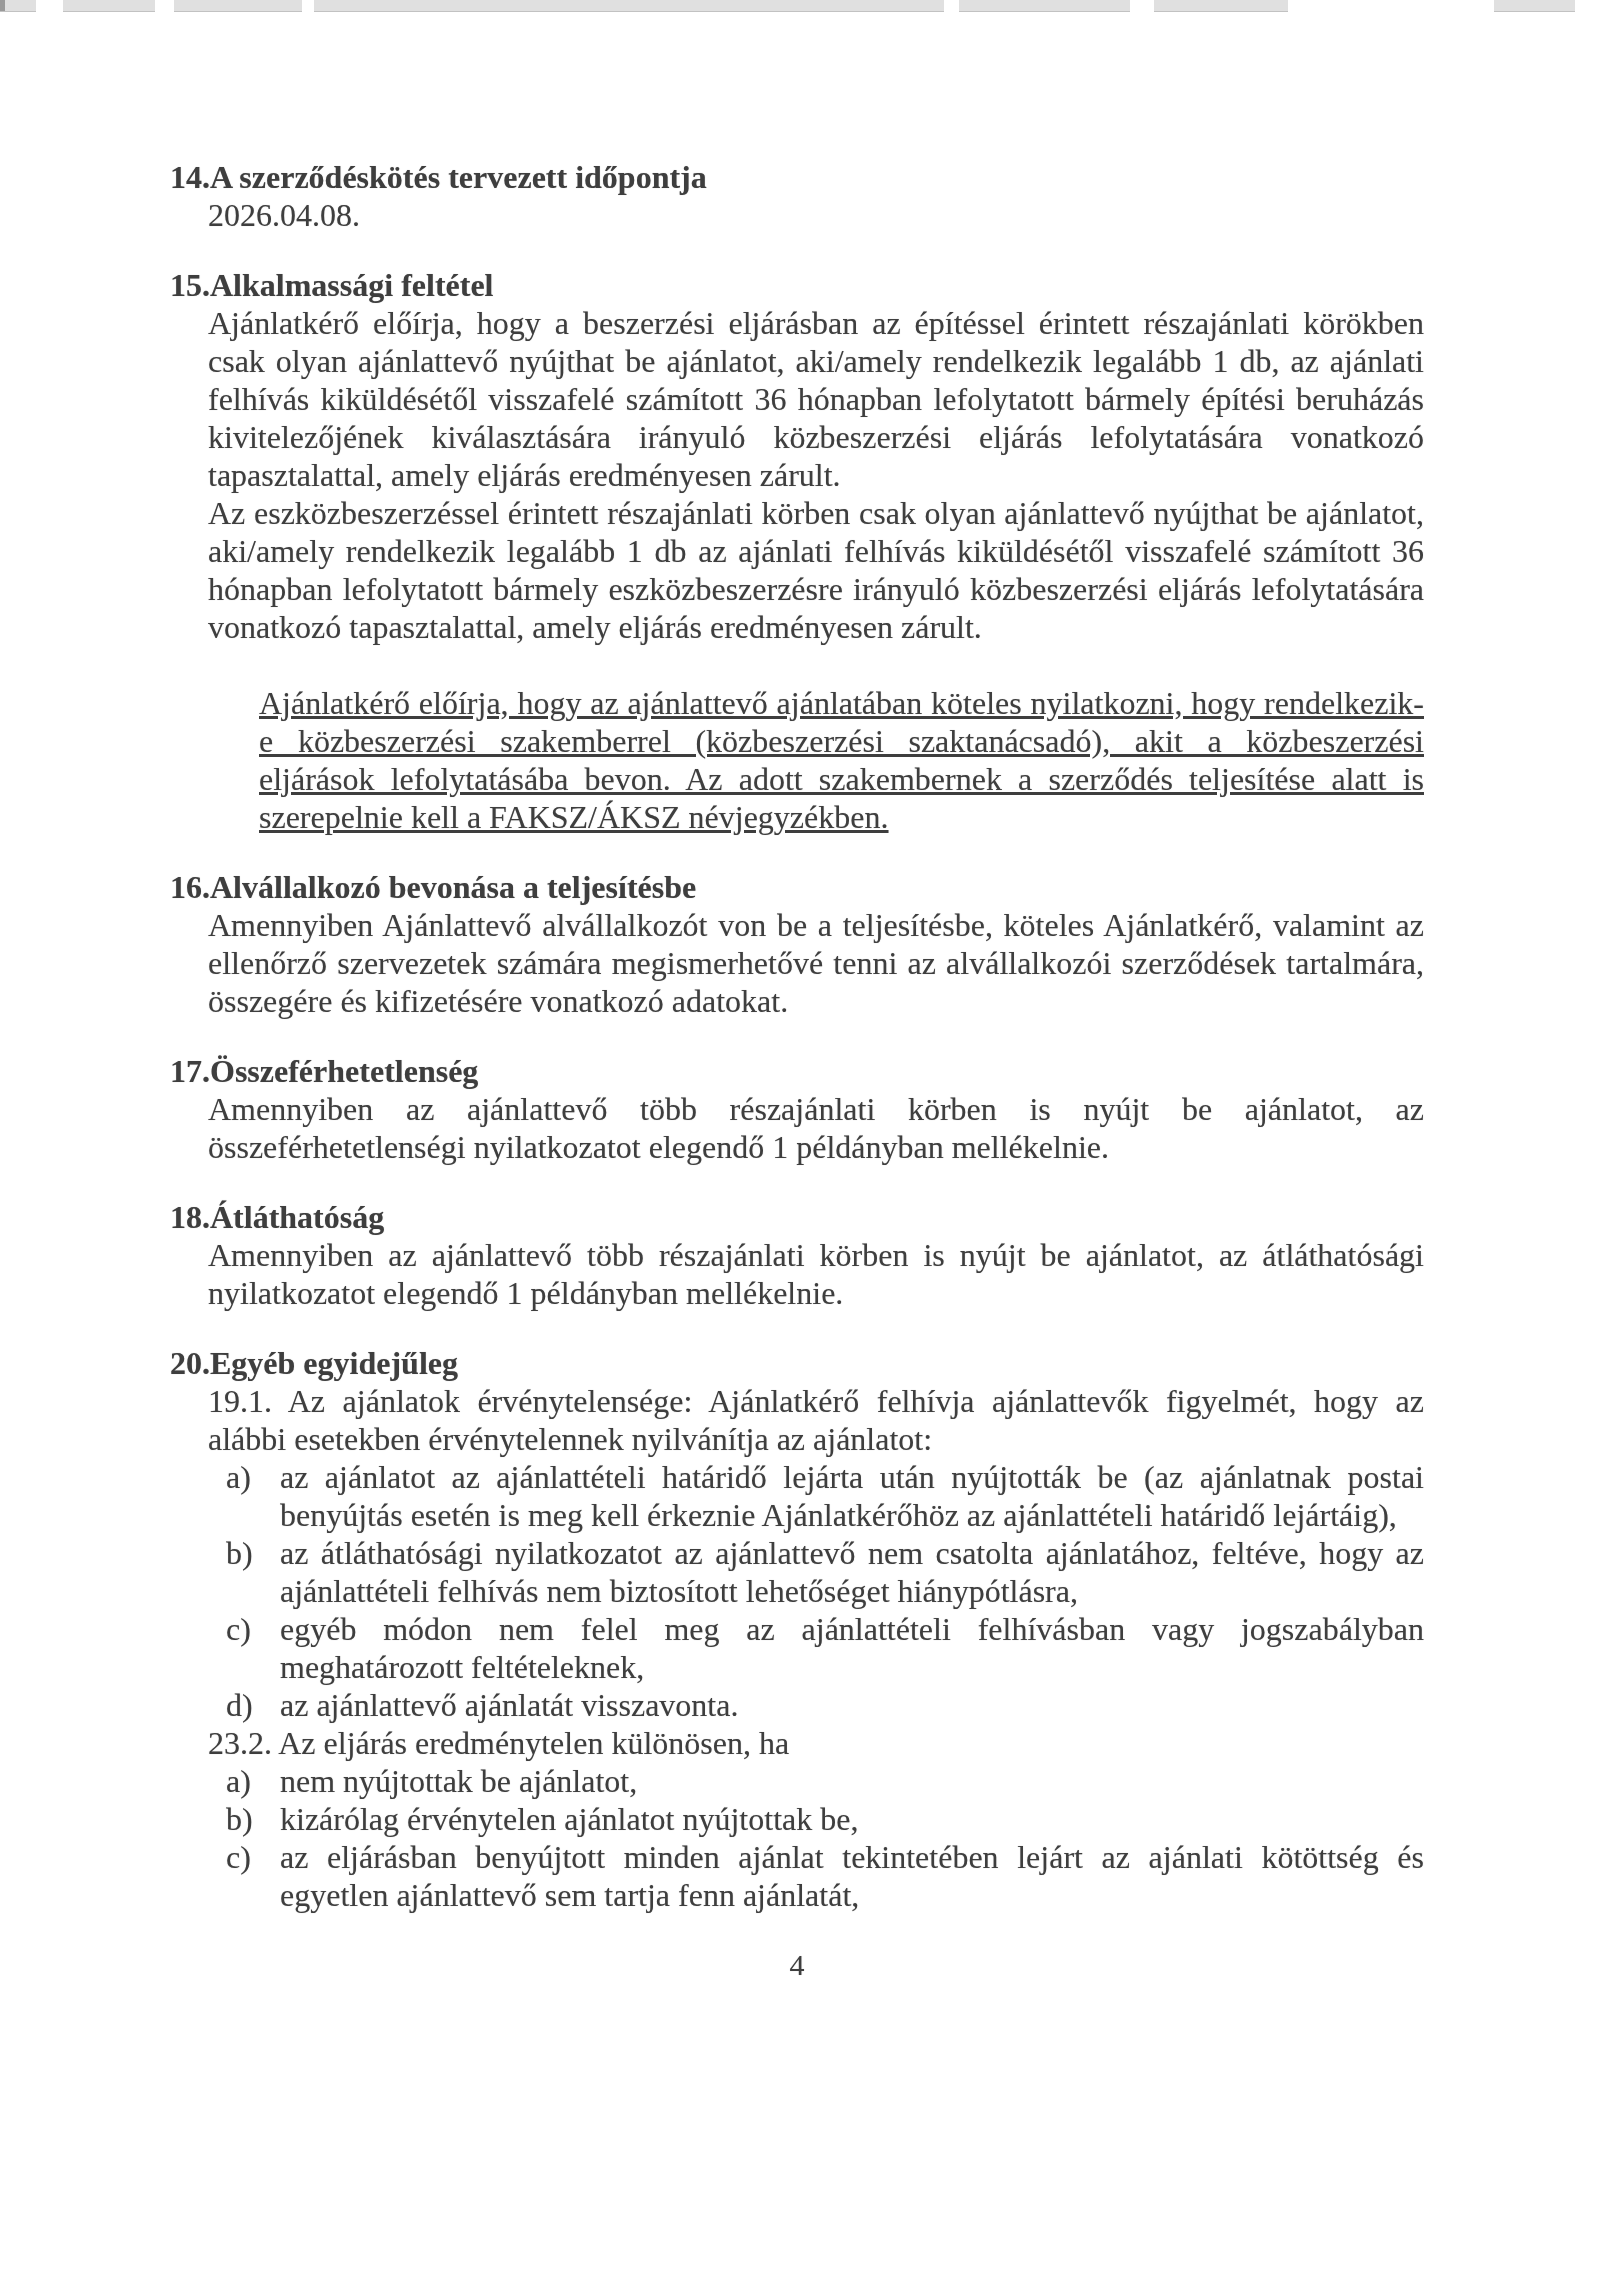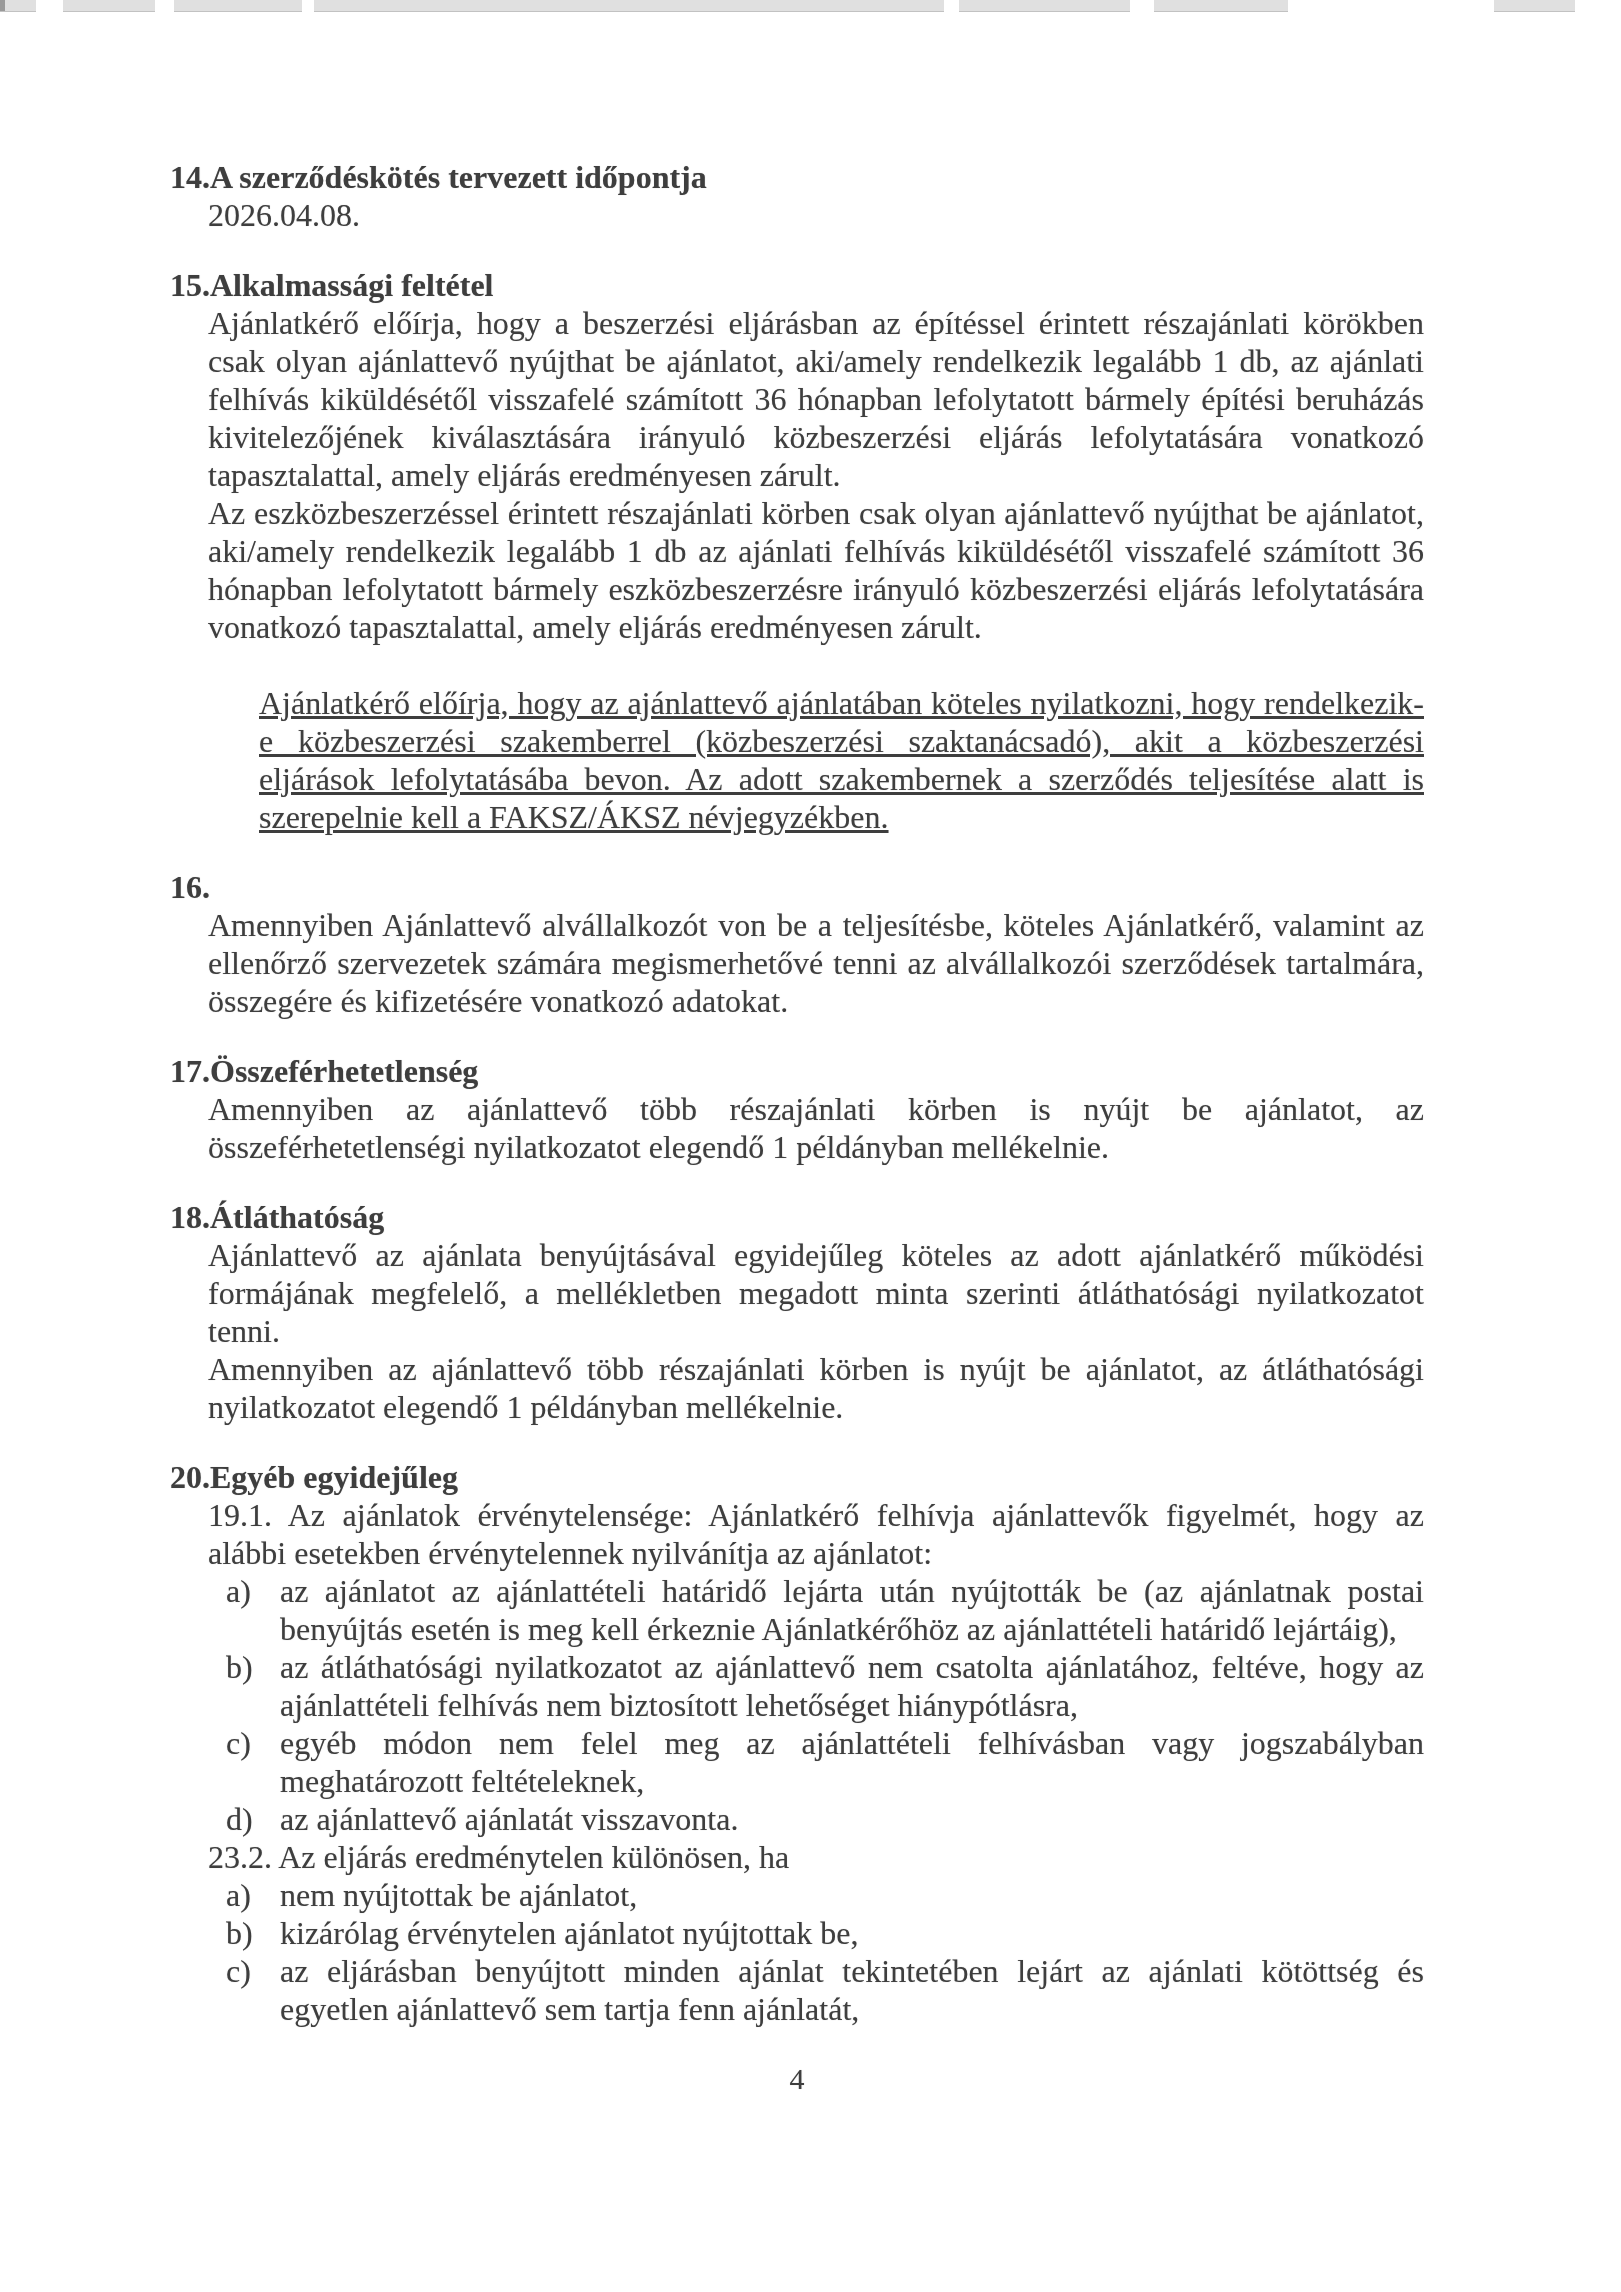--- a/index.html
+++ b/index.html
@@ -68,20 +68,21 @@
       <div class="sec-body">
         <p>Ajánlatkérő előírja, hogy a beszerzési eljárásban az építéssel érintett részajánlati körökben csak olyan ajánlattevő nyújthat be ajánlatot, aki/amely rendelkezik legalább 1 db, az ajánlati felhívás kiküldésétől visszafelé számított 36 hónapban lefolytatott bármely építési beruházás kivitelezőjének kiválasztására irányuló közbeszerzési eljárás lefolytatására vonatkozó tapasztalattal, amely eljárás eredményesen zárult.</p>
         <p>Az eszközbeszerzéssel érintett részajánlati körben csak olyan ajánlattevő nyújthat be ajánlatot, aki/amely rendelkezik legalább 1 db az ajánlati felhívás kiküldésétől visszafelé számított 36 hónapban lefolytatott bármely eszközbeszerzésre irányuló közbeszerzési eljárás lefolytatására vonatkozó tapasztalattal, amely eljárás eredményesen zárult.</p>
         <p class="quote">Ajánlatkérő előírja, hogy az ajánlattevő ajánlatában köteles nyilatkozni, hogy rendelkezik-e közbeszerzési szakemberrel (közbeszerzési szaktanácsadó), akit a közbeszerzési eljárások lefolytatásába bevon. Az adott szakembernek a szerződés teljesítése alatt is szerepelnie kell a FAKSZ/ÁKSZ névjegyzékben.</p>
       </div>
     </section>
 
     <section class="sec">
       <div class="sec-head">
         <span class="num">16.</span>
+        <span class="title">Alvállalkozó bevonása a teljesítésbe</span>
       </div>
       <div class="sec-body">
         <p>Amennyiben Ajánlattevő alvállalkozót von be a teljesítésbe, köteles Ajánlatkérő, valamint az ellenőrző szervezetek számára megismerhetővé tenni az alvállalkozói szerződések tartalmára, összegére és kifizetésére vonatkozó adatokat.</p>
       </div>
     </section>
 
     <section class="sec">
       <div class="sec-head">
         <span class="num">17.</span>
         <span class="title">Összeférhetetlenség</span>
@@ -90,21 +91,20 @@
         <p>Amennyiben az ajánlattevő több részajánlati körben is nyújt be ajánlatot, az összeférhetetlenségi nyilatkozatot elegendő 1 példányban mellékelnie.</p>
       </div>
     </section>
 
     <section class="sec">
       <div class="sec-head">
         <span class="num">18.</span>
         <span class="title">Átláthatóság</span>
       </div>
       <div class="sec-body">
-        <p>Ajánlattevő az ajánlata benyújtásával egyidejűleg köteles az adott ajánlatkérő működési formájának megfelelő, a mellékletben megadott minta szerinti átláthatósági nyilatkozatot tenni.</p>
         <p>Amennyiben az ajánlattevő több részajánlati körben is nyújt be ajánlatot, az átláthatósági nyilatkozatot elegendő 1 példányban mellékelnie.</p>
       </div>
     </section>
 
     <section class="sec">
       <div class="sec-head">
         <span class="num">20.</span>
         <span class="title">Egyéb egyidejűleg</span>
       </div>
       <div class="sec-body">

